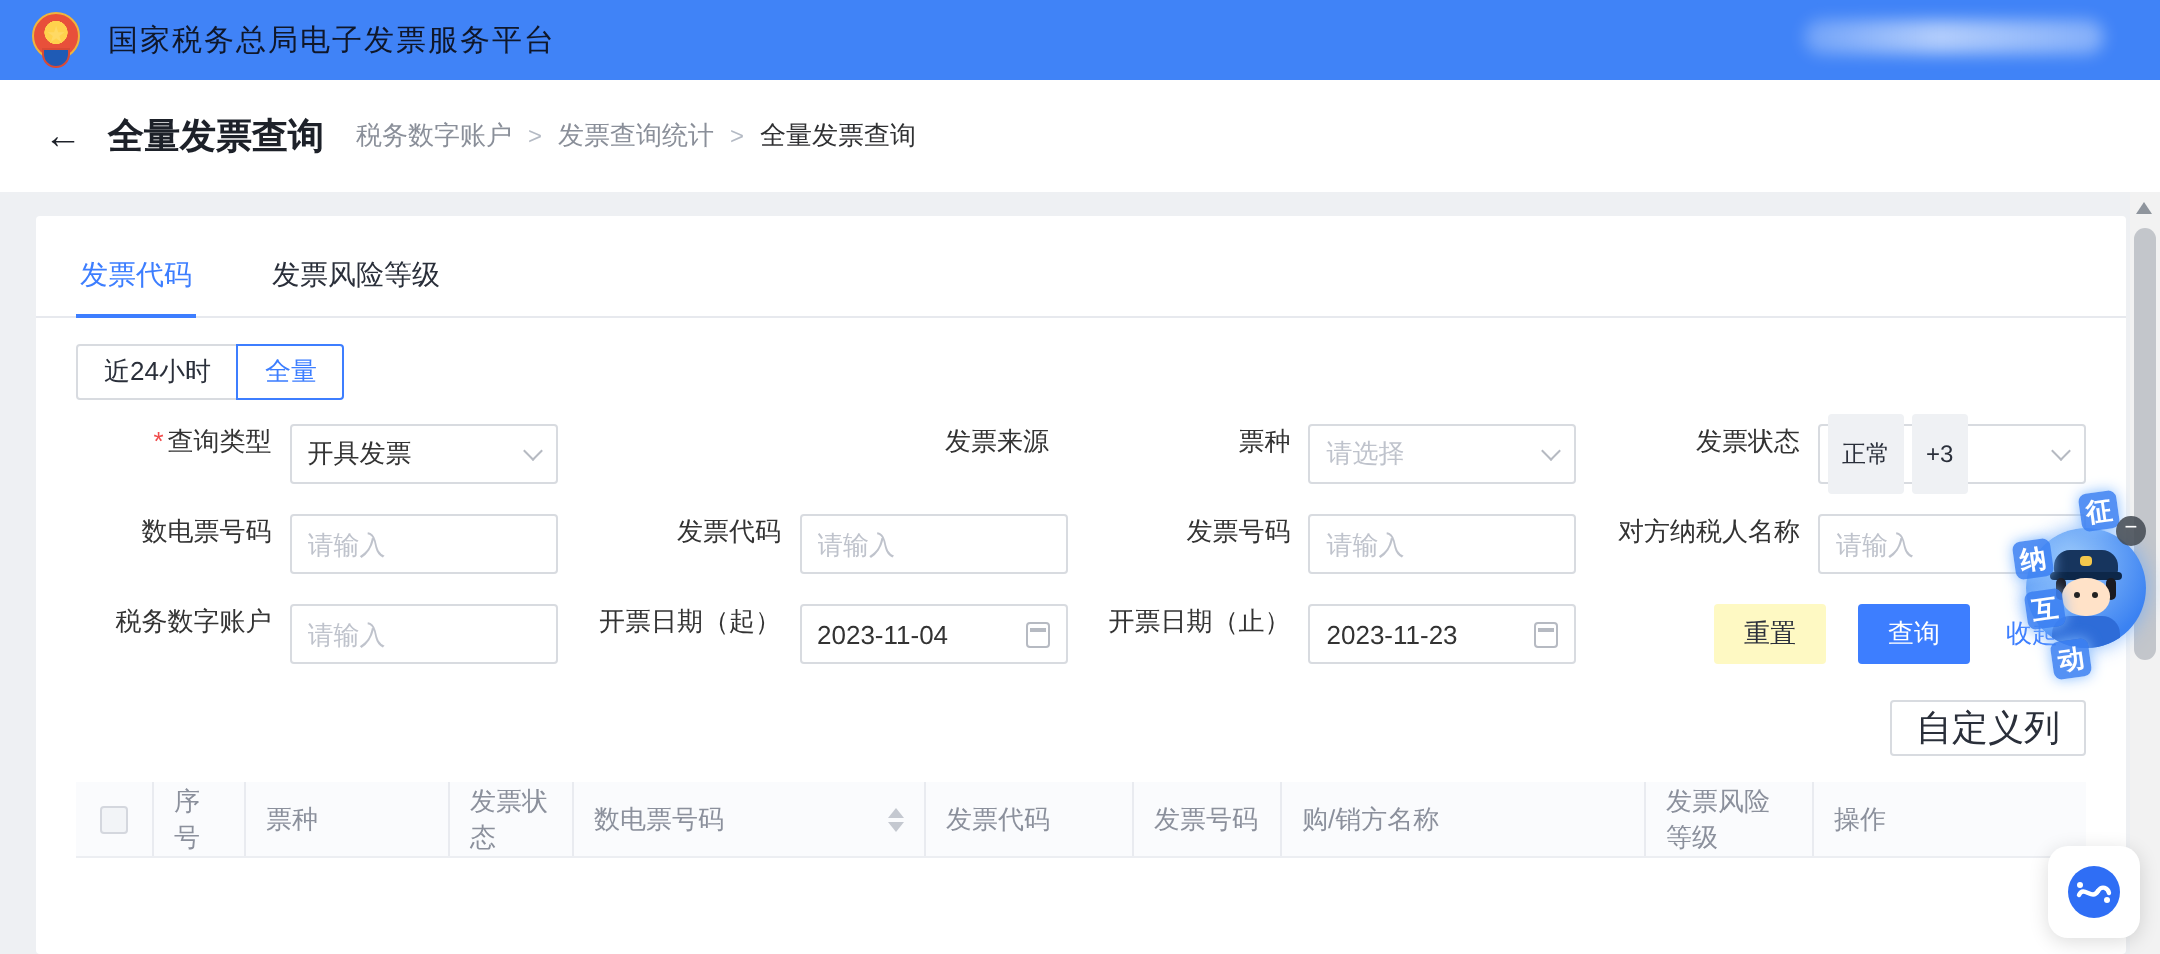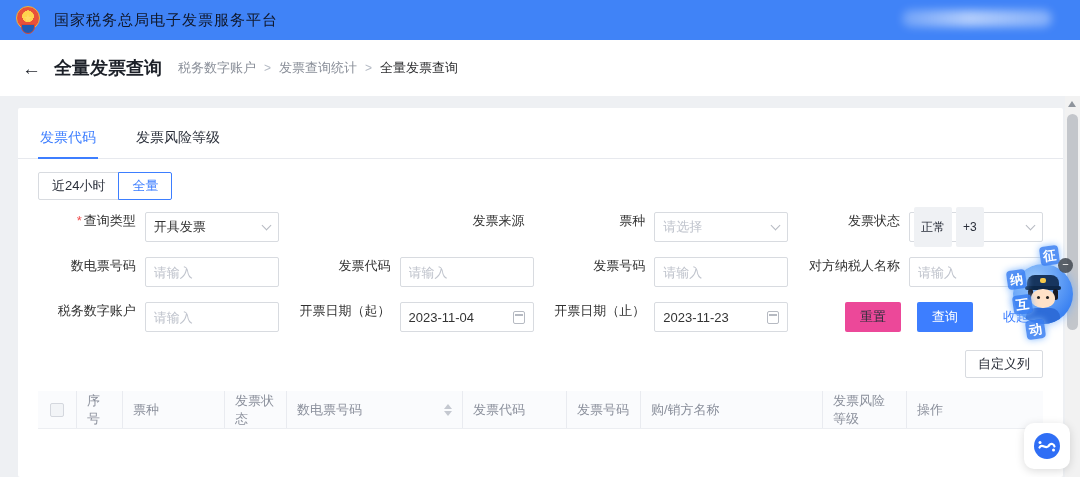--- a/index.html
+++ b/index.html
@@ -64,28 +64,28 @@
     transform:rotate(45deg);margin-left:auto;margin-top:-4px;flex:none;}
   .cal{width:12px;height:13px;border:1px solid #b6bac2;border-radius:2px;margin-left:auto;
     position:relative;flex:none;}
   .cal::before{content:"";position:absolute;left:1px;right:1px;top:2px;height:2px;background:#b6bac2;}
   .ctrl.multi{padding-left:4px;}
   .tag{height:40px;padding:0 7px;background:#eff1f4;border-radius:2px;font-size:12px;color:#2a2f3a;
     display:flex;align-items:center;margin-right:4px;flex:none;}
   .cell.actions{justify-content:flex-end;}
   .btn{height:30px;border:none;border-radius:2px;font-size:13px;display:flex;align-items:center;
     padding:0 15px;cursor:pointer;font-family:inherit;}
-  .btn-reset{background:#ec4899;color:#2a2f3a;margin-right:16px;}
-  .btn-search{background:#3d7eff;color:#fff;margin-right:30px;}
+  .btn-reset{background:#fef9c3;color:#2a2f3a;margin-right:16px;}
+  .btn-search{background:#3d7eff;color:#fff;margin-right:18px;}
   .collapse{color:#3d7eff;font-size:13px;display:flex;align-items:center;cursor:pointer;}
   .chev-up{width:7px;height:7px;border-left:1.5px solid #3d7eff;border-top:1.5px solid #3d7eff;
     transform:rotate(45deg);margin-left:7px;margin-top:3px;}
 
   .btn-custom{position:absolute;top:242px;right:20px;height:28px;padding:0 12px;background:#fff;
-    border:1px solid #d8dbe0;border-radius:2px;font-size:13px;color:#2a2f3a;cursor:pointer;
+    border:1px solid #d8dbe0;border-radius:2px;font-size:18px;color:#2a2f3a;cursor:pointer;
     font-family:inherit;}
 
   
   .thead{position:absolute;top:283px;left:20px;width:1005px;height:38px;background:#fafbfd;
     display:flex;border-bottom:1px solid #eceef2;}
   .th{display:flex;align-items:center;padding:0 10px;font-size:13px;color:#8b909c;flex:none;}
   .th + .th{border-left:1px solid #e9ebf0;}
   .c0{width:38px;justify-content:center;}
   .c1{width:46px;}.c2{width:102px;}.c3{width:62px;}.c4{width:176px;}
   .c5{width:104px;}.c6{width:74px;}.c7{width:84px;}.c8{width:182px;}

